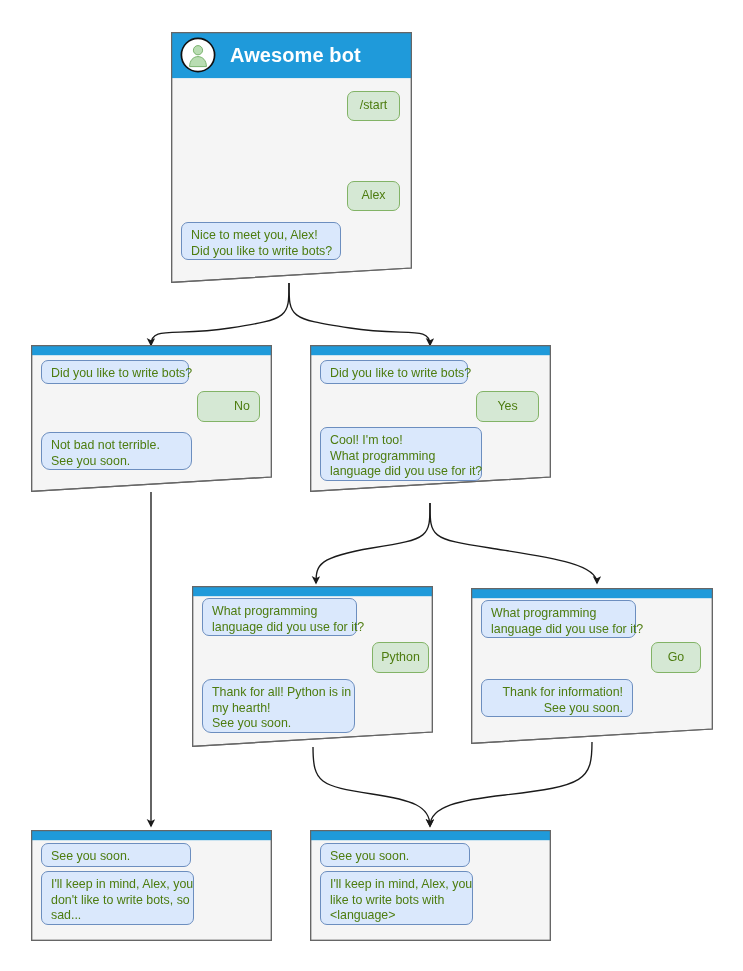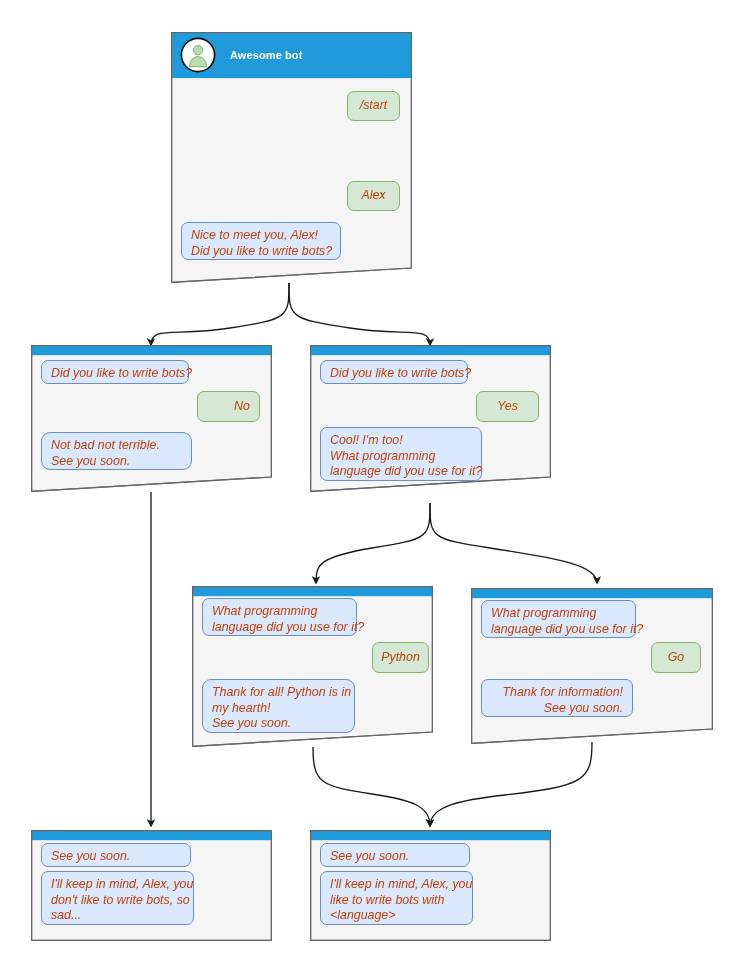--- a/index.html
+++ b/index.html
@@ -48,35 +48,34 @@
     padding-left: 9px;
     box-sizing: border-box;
   }
   .avatar {
     width: 36px;
     height: 36px;
     flex: 0 0 36px;
   }
   .bot-title {
     color: #ffffff;
-    font-size: 11px;
+    font-size: 20px;
     font-weight: bold;
     margin-left: 14px;
     letter-spacing: 0.1px;
   }
   .bubble {
     position: absolute;
     box-sizing: border-box;
     border-radius: 7px;
     padding: 5px 9px 6px 9px;
     font-size: 12.4px;
     line-height: 15.5px;
-    color: #c2410c;
+    color: #4d7c0f;
     white-space: pre;
-    font-style: italic;
   }
   .bubble.bot {
     background: #dae8fc;
     border: 1px solid #6c8ebf;
   }
   .bubble.user {
     background: #d5e8d4;
     border: 1px solid #82b366;
     text-align: left;
   }

